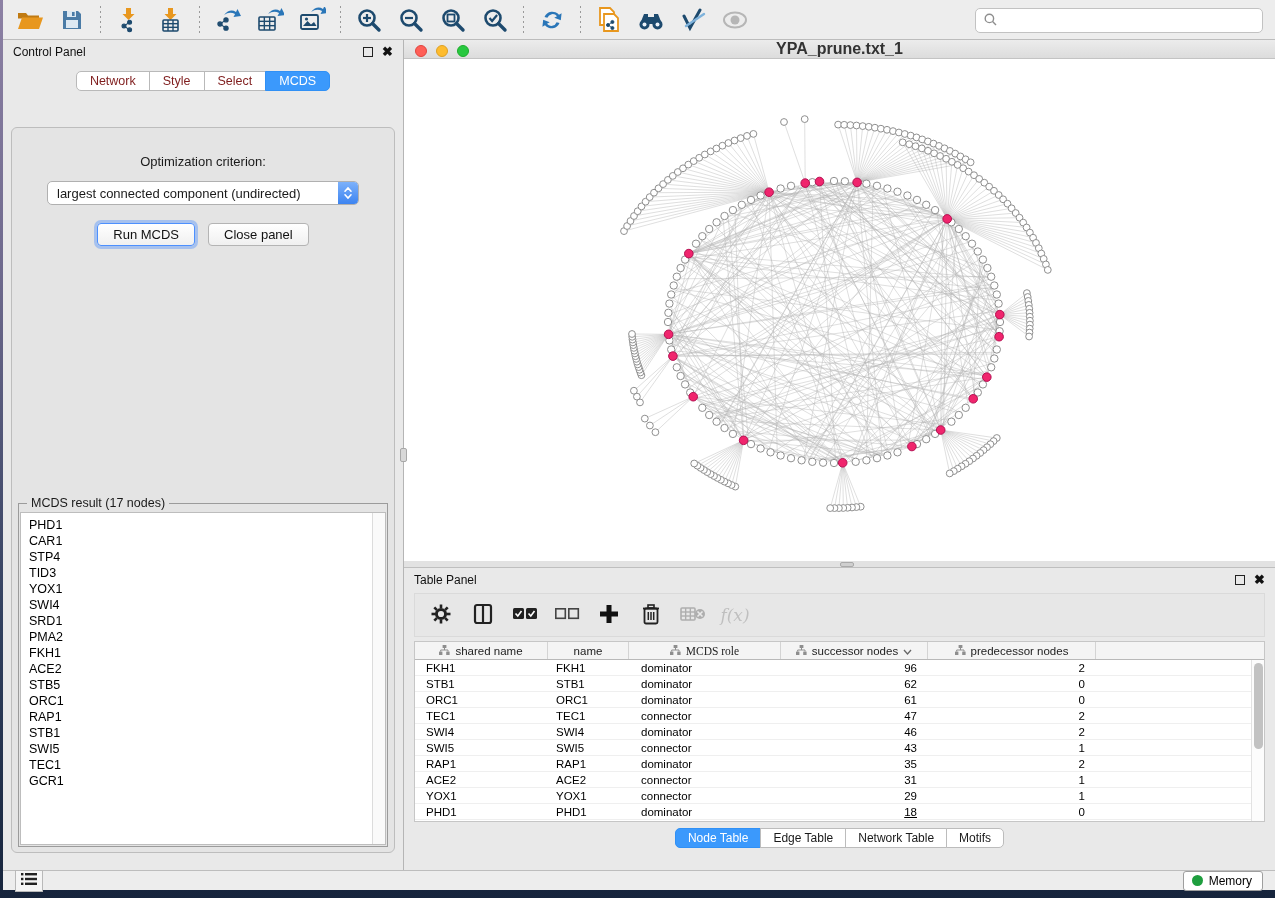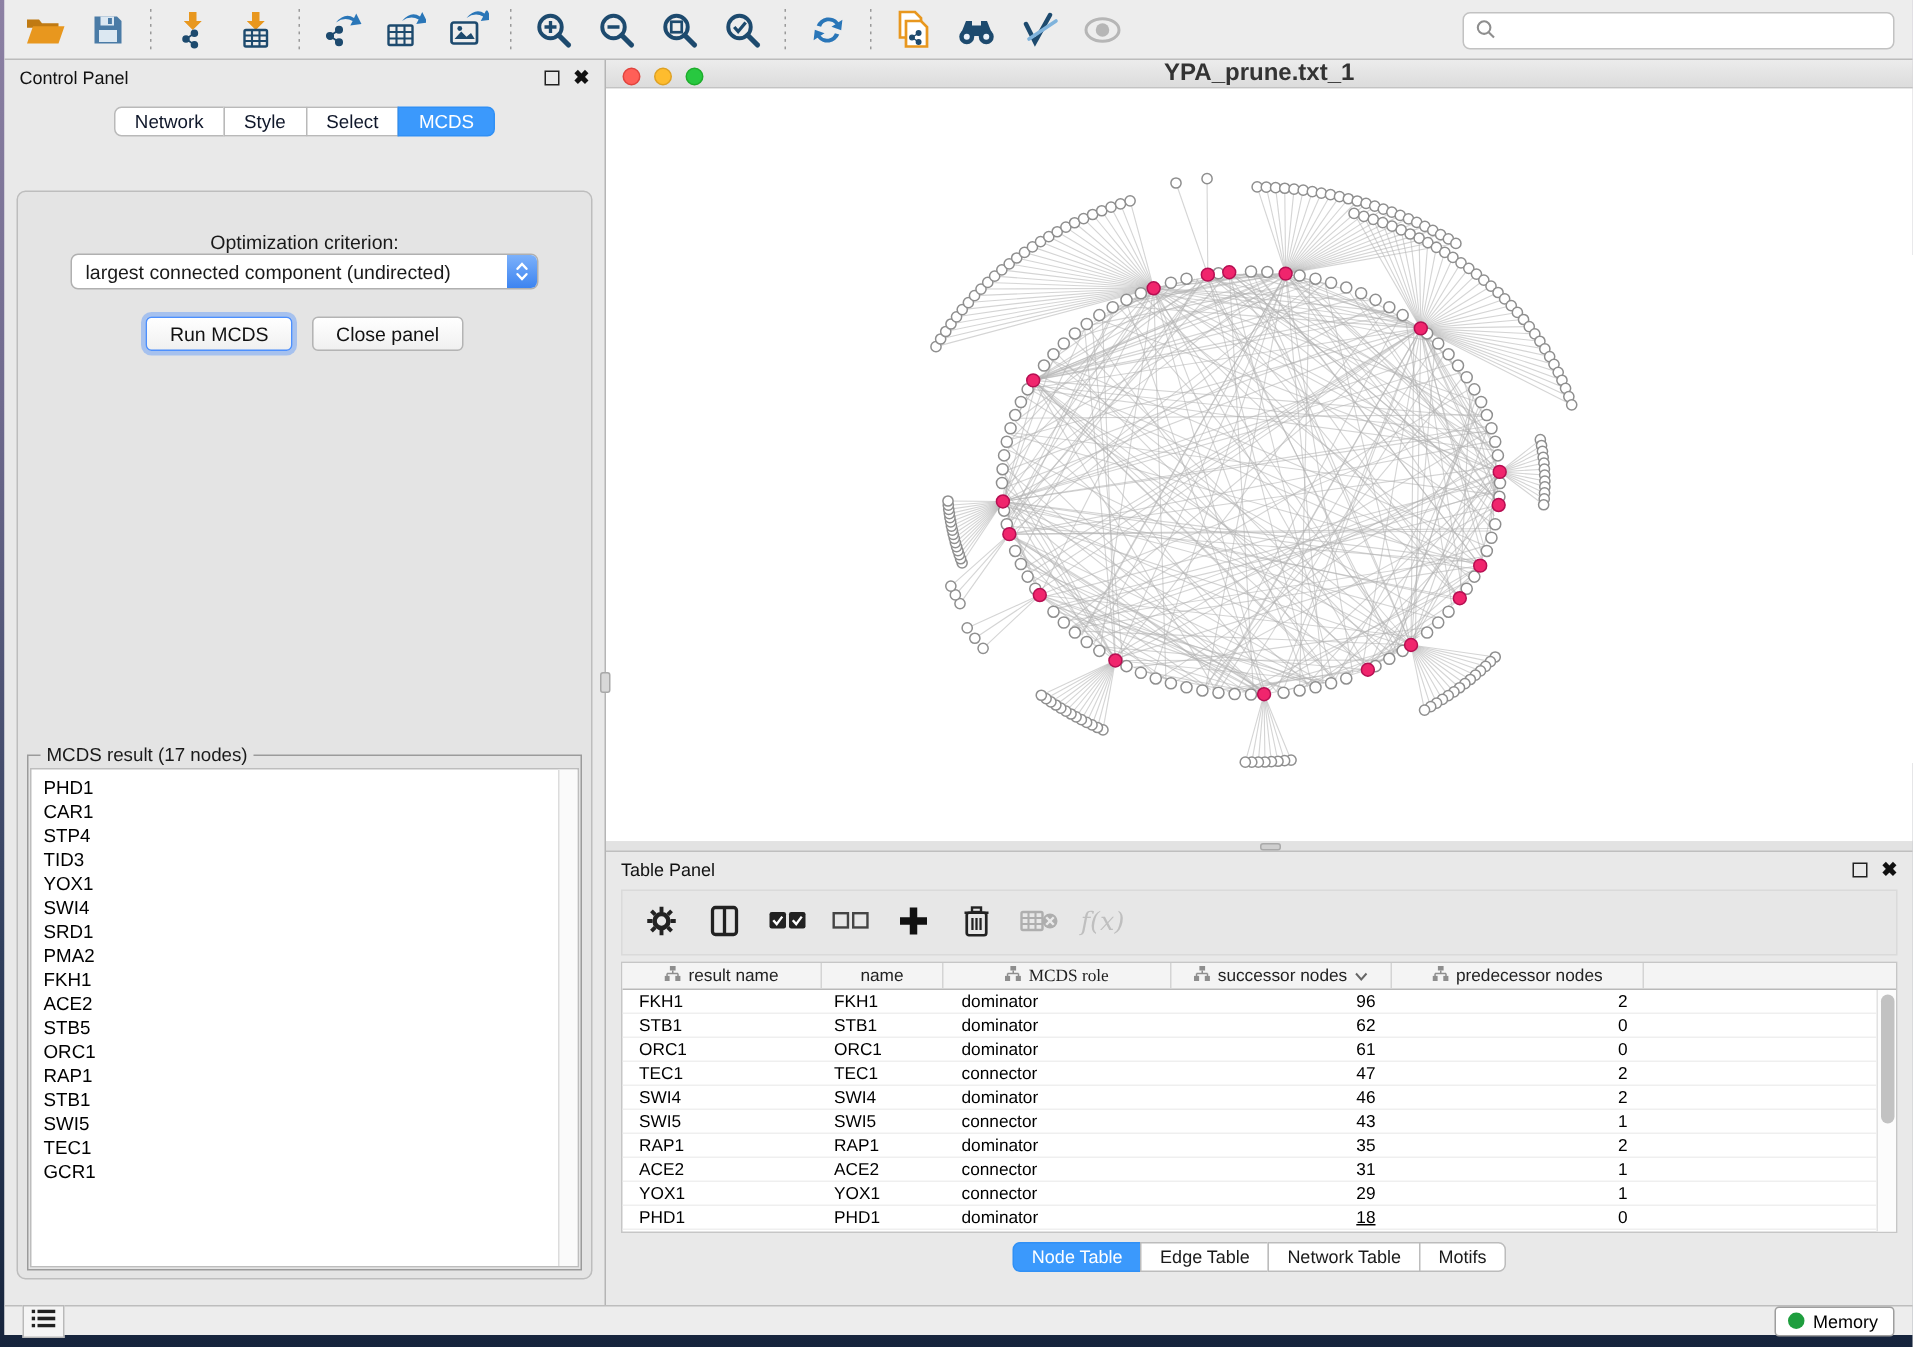--- a/index.html
+++ b/index.html
@@ -24,27 +24,27 @@
 
   
   .control-panel { width:401px; background:#e9e9e9; border-right:1px solid #b5b5b5; position:relative; flex:0 0 auto; }
   .panel-head { height:24px; display:flex; align-items:center; padding:0 10px; }
   .panel-title { font-size:12px; color:#111; }
   .panel-head .winbtns { margin-left:auto; display:flex; align-items:center; gap:9px; }
   .float-ic { width:10px; height:10px; border:1.5px solid #222; display:inline-block; cursor:pointer; }
   .close-ic { font-size:13px; font-weight:bold; color:#111; cursor:pointer; line-height:10px; }
 
   .tabs-row { display:flex; justify-content:center; position:relative; z-index:2; margin-top:7px; }
-  .tab { background:#fff; border:1px solid #b9b9b9; padding:2px 13px; font-size:12.5px; margin-left:-1px; cursor:pointer; color:#0f172a; }
+  .tab { background:#fff; border:1px solid #b9b9b9; padding:2px 13px; font-size:12.5px; margin-left:-1px; cursor:pointer; color:#7f1d1d; }
   .tab:first-child { border-radius:5px 0 0 5px; margin-left:0; }
   .tab:last-child { border-radius:0 5px 5px 0; }
   .tab.active { background:#3b99fc; border-color:#3090f5; color:#fff; }
 
   .cp-body { position:absolute; left:8px; right:8px; top:87px; bottom:17px; border:1px solid #bdbdbd; border-radius:6px; background:#e4e4e4; padding-top:26px; }
-  .opt-label { text-align:center; font-size:13px; }
+  .opt-label { text-align:center; font-size:13px; margin-bottom:12px; }
   .mac-select { width:312px; height:24px; margin:0 auto; background:#fff; border:1px solid #b0b0b0; border-radius:5px; display:flex; align-items:center; cursor:pointer; overflow:hidden; }
   .mac-select .sel-text { flex:1; padding:0 9px; font-size:13px; white-space:nowrap; }
   .mac-select .stepper { width:20px; height:24px; background:linear-gradient(#7fb3fb,#3a82f0); display:flex; align-items:center; justify-content:center; border-radius:0 4px 4px 0; }
   .btn-row { display:flex; justify-content:center; gap:13px; margin-top:18px; }
   .mac-btn { background:linear-gradient(#ffffff,#f0f0f0); border:1px solid #b4b4b4; border-radius:4px; padding:3px 15px; font-size:13px; font-family:"Liberation Sans",sans-serif; cursor:pointer; color:#111; }
   .mac-btn.focused { border-color:#4d90fe; box-shadow:0 0 0 3px rgba(90,150,250,.45); }
 
   .result-box { position:absolute; left:6px; right:6px; top:375px; bottom:5px; border:1px solid #9b9b9b; background:#e4e4e4; }
   .result-legend { position:absolute; top:-8px; left:8px; background:#e4e4e4; padding:0 4px; font-size:12.5px; }
   .result-list { position:absolute; inset:8px 1px 1px 1px; background:#fff; border:1px solid #bdbdbd; overflow:hidden; }
@@ -1170,21 +1170,21 @@
                         <rect x="0" y="6.6" width="3.4" height="3.4"></rect>
                         <rect x="7.2" y="6.6" width="3.4" height="3.4"></rect>
                       </g>
                       <g stroke="#8e8e8e" stroke-width="1">
                         <line x1="5.5" y1="3" x2="5.5" y2="5"></line>
                         <line x1="1.7" y1="5" x2="9" y2="5"></line>
                         <line x1="1.7" y1="5" x2="1.7" y2="6.6"></line>
                         <line x1="9" y1="5" x2="9" y2="6.6"></line>
                       </g>
                     </svg></span>
-                  <span>result name</span>
+                  <span>shared name</span>
                 </div>
                 <div class="th-cell" style="width: 81px;">
                   <span>name</span>
                 </div>
                 <div class="th-cell" style="width: 152px; font-family: Liberation Serif, serif;">
                   <span><svg width="11" height="10" viewBox="0 0 11 10">
                       <g fill="#8e8e8e">
                         <rect x="3.6" y="0" width="3.8" height="3"></rect>
                         <rect x="0" y="6.6" width="3.4" height="3.4"></rect>
                         <rect x="7.2" y="6.6" width="3.4" height="3.4"></rect>

